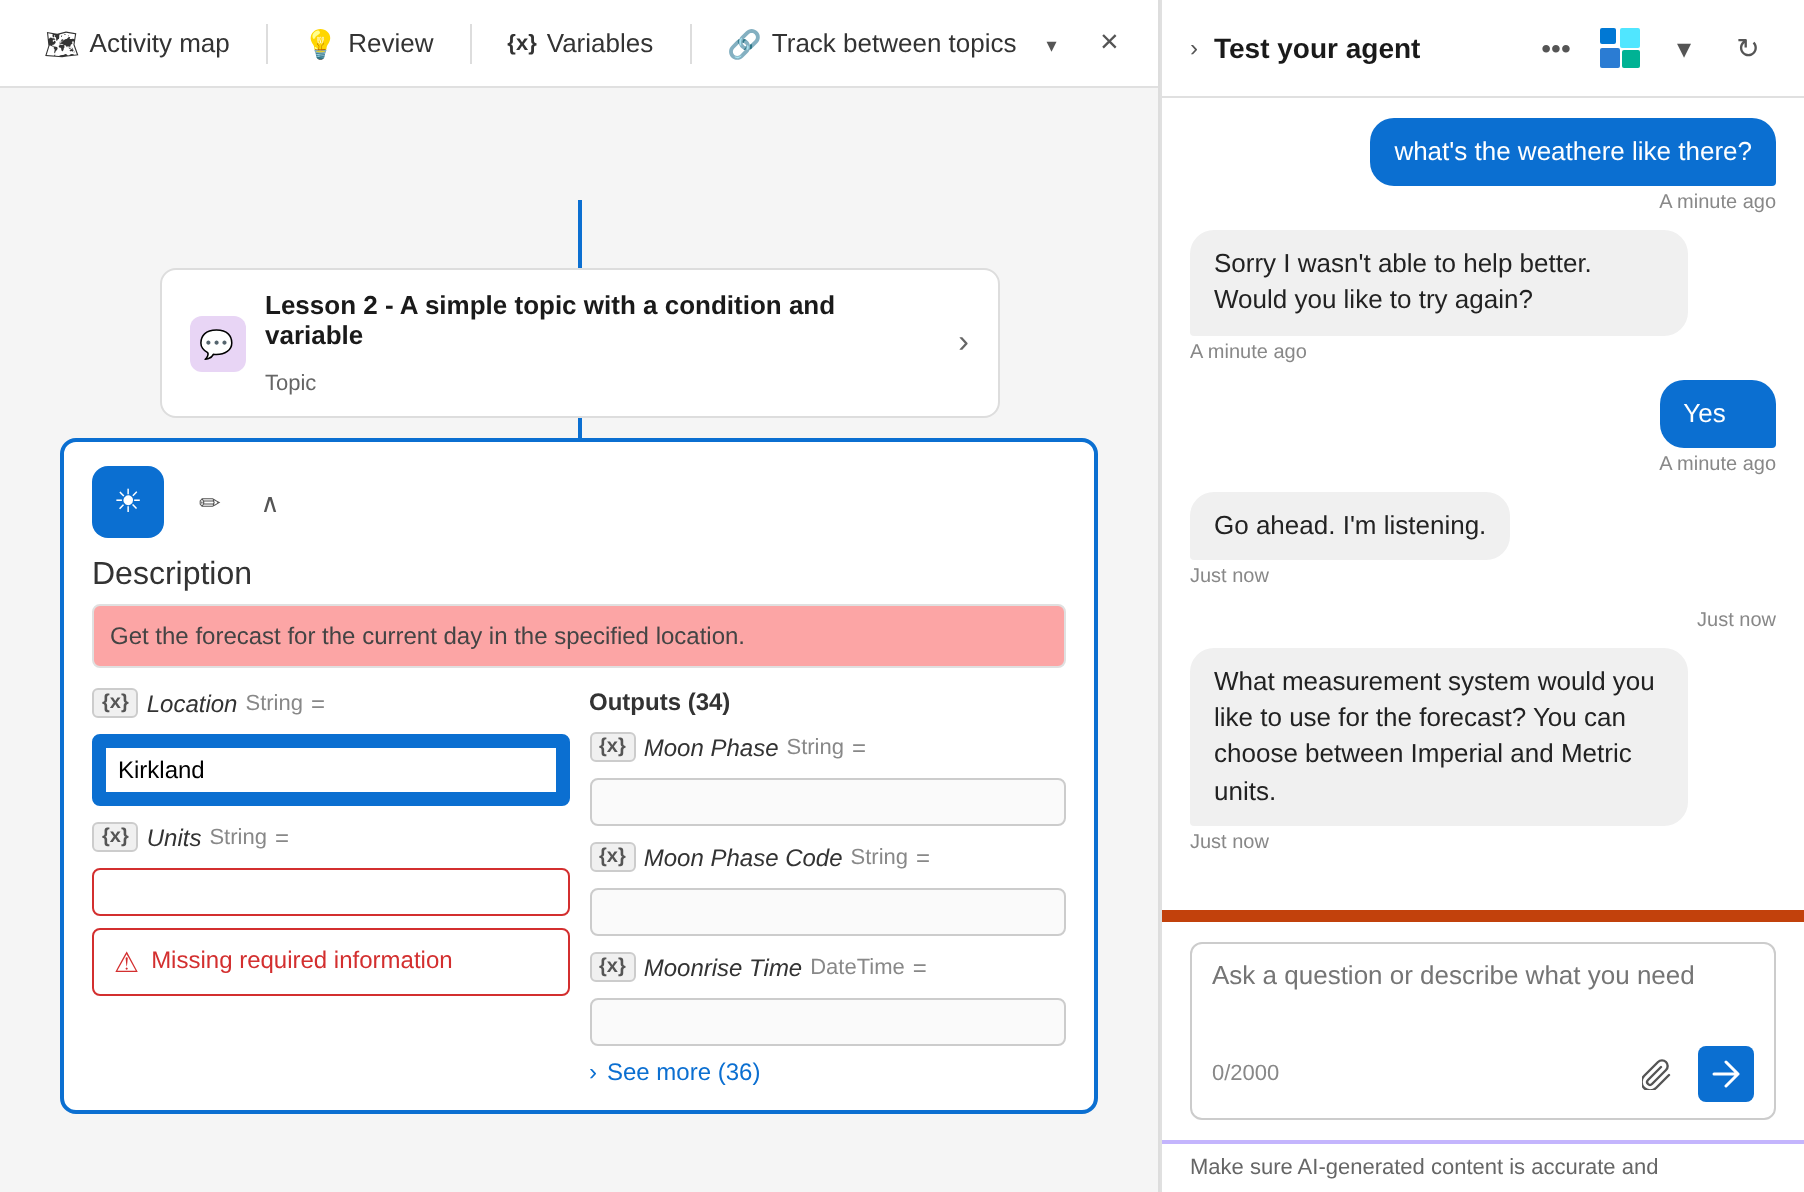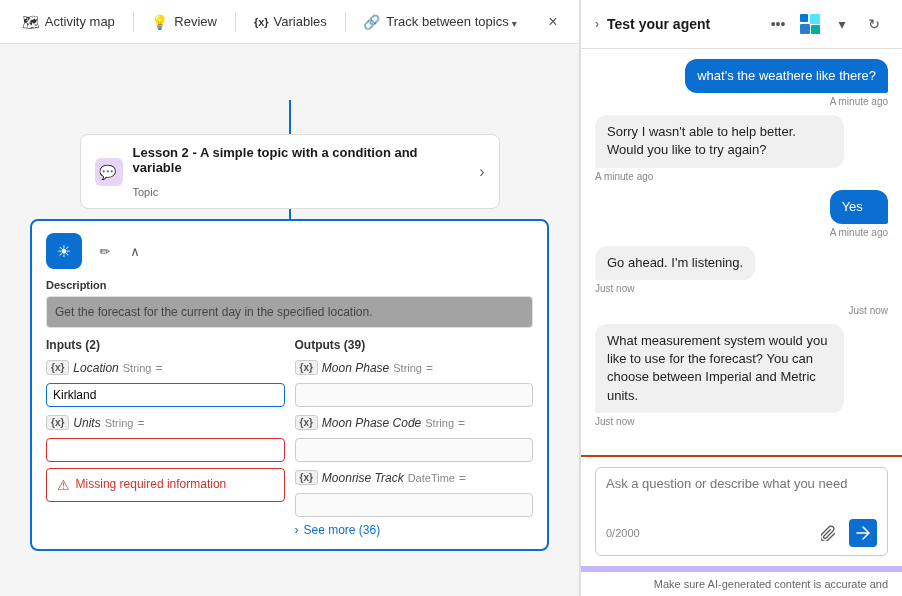--- a/index.html
+++ b/index.html
@@ -7,21 +7,21 @@
 
     
     .left-panel { width: 580px; height: 596px; background: #f5f5f5; display: flex; flex-direction: column; border-right: 1px solid #ddd; }
 
     
     .top-nav { display: flex; align-items: center; background: white; border-bottom: 1px solid #e0e0e0; padding: 0 12px; height: 44px; gap: 4px; }
     .nav-item { display: flex; align-items: center; gap: 5px; padding: 6px 10px; border-radius: 4px; cursor: pointer; color: #333; font-size: 13px; white-space: nowrap; }
     .nav-icon { font-size: 14px; }
     .nav-divider { width: 1px; height: 20px; background: #ddd; margin: 0 4px; }
     .nav-close { margin-left: auto; width: 28px; height: 28px; display: flex; align-items: center; justify-content: center; border-radius: 4px; cursor: pointer; color: #555; font-size: 16px; }
-    .nav-dropdown { display: flex; align-items: flex-end; gap: 3px; }
+    .nav-dropdown { display: flex; align-items: flex-end; gap: 15px; }
 
     
     .canvas { flex: 1; position: relative; overflow: hidden; background: #f5f5f5; }
 
     
     .session-started { position: absolute; top: 18px; left: 50%; transform: translateX(-50%); display: flex; align-items: center; gap: 6px; background: white; border: 1px solid #ddd; border-radius: 16px; padding: 5px 14px; font-size: 13px; color: #333; white-space: nowrap; }
     .play-icon { width: 16px; height: 16px; background: #0b6fd1; border-radius: 50%; display: flex; align-items: center; justify-content: center; }
     .play-icon::after { content: ''; width: 0; height: 0; border-top: 4px solid transparent; border-bottom: 4px solid transparent; border-left: 7px solid white; margin-left: 2px; }
 
     
@@ -39,33 +39,33 @@
     
     .connector-card { position: absolute; top: 175px; left: 30px; right: 30px; background: white; border: 2px solid #0b6fd1; border-radius: 8px; padding: 12px 14px; }
     .connector-header { display: flex; align-items: center; gap: 10px; margin-bottom: 10px; }
     .connector-icon { width: 36px; height: 36px; background: #0b6fd1; border-radius: 8px; display: flex; align-items: center; justify-content: center; color: white; font-size: 16px; flex-shrink: 0; }
     .connector-title { flex: 1; }
     .connector-name { font-size: 14px; font-weight: 600; color: #1a1a1a; }
     .connector-type { font-size: 11px; color: #666; }
     .connector-actions { display: flex; gap: 4px; }
     .connector-action-btn { width: 26px; height: 26px; display: flex; align-items: center; justify-content: center; color: #555; cursor: pointer; border-radius: 4px; }
 
-    .description-label { font-size: 11px; font-weight: 700; color: #333; margin-bottom: 5px; }
-    .description-text { font-size: 12px; color: #444; background: #a3a3a3; border: 1px solid #e0e0e0; border-radius: 4px; padding: 8px; margin-bottom: 10px; }
+    .description-label { font-size: 16px; font-weight: 400; color: #333; margin-bottom: 5px; }
+    .description-text { font-size: 12px; color: #444; background: #fca5a5; border: 1px solid #e0e0e0; border-radius: 4px; padding: 8px; margin-bottom: 10px; }
 
     
     .io-grid { display: grid; grid-template-columns: 1fr 1fr; gap: 10px; }
     .io-section {}
     .io-header { font-size: 12px; font-weight: 600; color: #333; margin-bottom: 8px; }
     .io-row { display: flex; align-items: center; gap: 4px; margin-bottom: 6px; }
     .var-badge { background: #f0f0f0; border: 1px solid #ccc; border-radius: 3px; padding: 1px 4px; font-size: 10px; color: #555; font-weight: 600; flex-shrink: 0; }
     .var-name { font-size: 12px; color: #333; font-style: italic; }
     .var-type { font-size: 11px; color: #888; }
     .var-eq { font-size: 12px; color: #888; }
-    .io-input { width: 100%; border: 1px solid #3b82f6; border-radius: 4px; padding: 4px 6px; font-size: 12px; margin-top: 2px; }
+    .io-input { width: 100%; border: 7px solid #3b82f6; border-radius: 4px; padding: 4px 6px; font-size: 12px; margin-top: 2px; }
     .io-input.error { border: 1.5px solid #d32f2f; }
     .io-input-filled { border-color: #0b6fd1; }
     .error-box { display: flex; align-items: center; gap: 6px; border: 1.5px solid #d32f2f; border-radius: 4px; padding: 8px 10px; margin-top: 2px; background: white; }
     .error-icon { color: #d32f2f; font-size: 14px; flex-shrink: 0; }
     .error-text { font-size: 12px; color: #d32f2f; font-weight: 500; line-height: 1.3; }
     .output-input { width: 100%; border: 1px solid #ccc; border-radius: 4px; padding: 4px 6px; font-size: 12px; margin-top: 2px; background: #fafafa; }
     .see-more { display: flex; align-items: center; gap: 5px; font-size: 12px; color: #0b6fd1; cursor: pointer; margin-top: 6px; }
 
     
     .right-panel { width: 322px; height: 596px; background: white; display: flex; flex-direction: column; border-left: 1px solid #e0e0e0; }
@@ -78,30 +78,30 @@
     
     .chat-area { flex: 1; overflow-y: auto; padding: 10px 14px; display: flex; flex-direction: column; gap: 8px; }
     .msg-right { align-self: flex-end; max-width: 80%; }
     .msg-left { align-self: flex-start; max-width: 85%; }
     .msg-bubble-right { background: #0b6fd1; color: white; border-radius: 12px 12px 2px 12px; padding: 8px 12px; font-size: 13px; line-height: 1.4; }
     .msg-bubble-left { background: #f0f0f0; color: #222; border-radius: 12px 12px 12px 2px; padding: 8px 12px; font-size: 13px; line-height: 1.4; }
     .msg-time { font-size: 10px; color: #888; margin-top: 3px; text-align: right; }
     .msg-time-left { font-size: 10px; color: #888; margin-top: 3px; }
 
     
-    .chat-input-area { border-top: 2px solid #c2410c; padding: 10px 14px; }
+    .chat-input-area { border-top: 6px solid #c2410c; padding: 10px 14px; }
     .chat-input-box { border: 1px solid #ccc; border-radius: 6px; padding: 8px 10px; }
     .chat-textarea { width: 100%; border: none; outline: none; resize: none; font-size: 13px; color: #333; min-height: 36px; font-family: inherit; }
     .chat-input-footer { display: flex; align-items: center; justify-content: space-between; margin-top: 4px; }
     .char-count { font-size: 11px; color: #888; }
     .chat-input-btns { display: flex; gap: 6px; }
     .chat-btn { width: 28px; height: 28px; display: flex; align-items: center; justify-content: center; cursor: pointer; color: #555; border-radius: 4px; }
     .chat-send-btn { background: #0b6fd1; color: white; border-radius: 4px; }
 
-    .ai-disclaimer { font-size: 11px; color: #666; padding: 6px 14px; border-top: 6px solid #c4b5fd; text-align: right; }
+    .ai-disclaimer { font-size: 11px; color: #666; padding: 6px 14px; border-top: 2px solid #c4b5fd; text-align: left; }
 
     .chevron { font-size: 10px; color: #555; }
   </style>
 </head>
 <body>
 
 <div class="left-panel">
 
   <nav class="top-nav">
     <div class="nav-item">
@@ -153,21 +153,20 @@
           <div class="connector-action-btn">∧</div>
         </div>
       </div>
 
       <div class="description-label">Description</div>
       <div class="description-text">Get the forecast for the current day in the specified location.</div>
 
       <div class="io-grid">
 
         <div class="io-section">
-          <div class="io-header">Inputs (2)</div>
 
           
           <div class="io-row">
             <span class="var-badge">{x}</span>
             <span class="var-name">Location</span>
             <span class="var-type">String</span>
             <span class="var-eq">=</span>
           </div>
           <input class="io-input io-input-filled" value="Kirkland" style="">
 
@@ -181,21 +180,21 @@
           <input class="io-input error" value="" style="">
 
           
           <div class="error-box" style="margin-top:6px;">
             <span class="error-icon">⚠</span>
             <span class="error-text">Missing required information</span>
           </div>
         </div>
 
         <div class="io-section">
-          <div class="io-header">Outputs (39)</div>
+          <div class="io-header">Outputs (34)</div>
 
           
           <div class="io-row">
             <span class="var-badge">{x}</span>
             <span class="var-name">Moon Phase</span>
             <span class="var-type">String</span>
             <span class="var-eq">=</span>
           </div>
           <input class="output-input" value="" style="">
 
@@ -204,21 +203,21 @@
             <span class="var-badge">{x}</span>
             <span class="var-name">Moon Phase Code</span>
             <span class="var-type">String</span>
             <span class="var-eq">=</span>
           </div>
           <input class="output-input" value="" style="">
 
           
           <div class="io-row" style="margin-top:8px;">
             <span class="var-badge">{x}</span>
-            <span class="var-name">Moonrise Track</span>
+            <span class="var-name">Moonrise Time</span>
             <span class="var-type">DateTime</span>
             <span class="var-eq">=</span>
           </div>
           <input class="output-input" value="" style="">
 
           
           <div class="see-more">
             <span>›</span>
             <span>See more (36)</span>
           </div>

